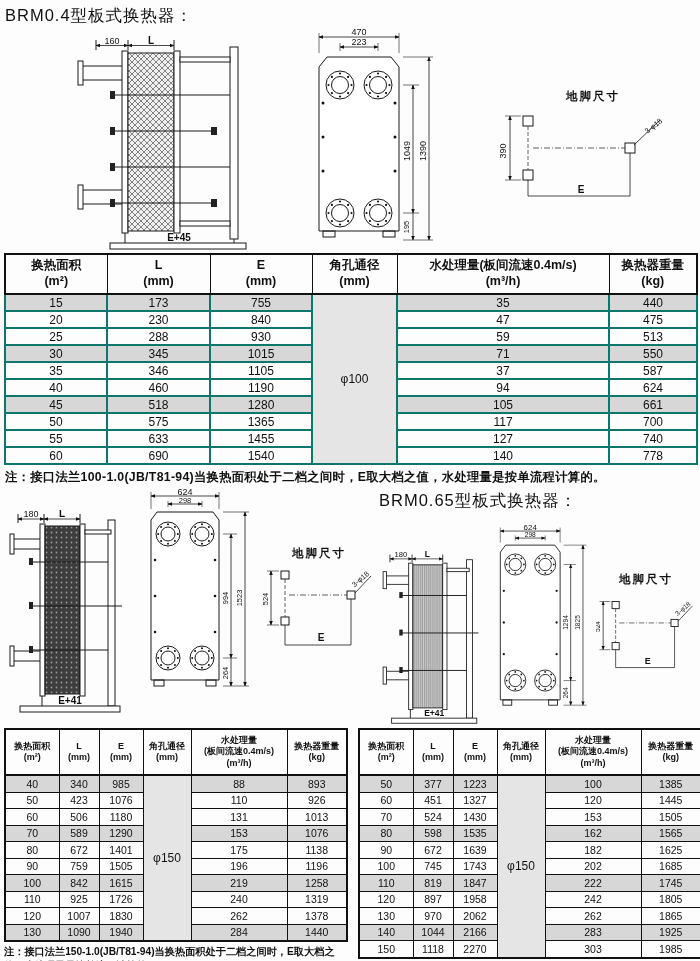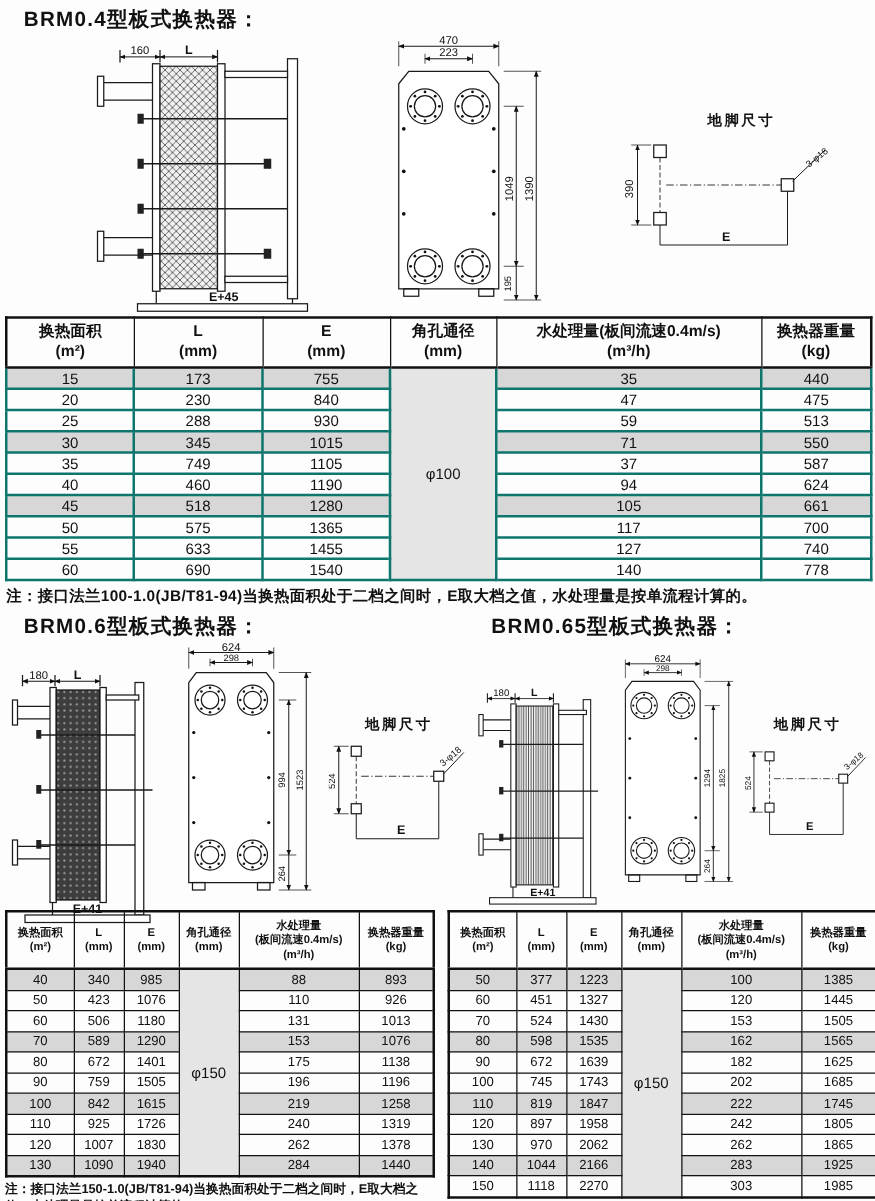--- a/index.html
+++ b/index.html
@@ -1,18 +1,18 @@
 <!DOCTYPE html>
 <html><head>
 <meta charset="utf-8">
 <style>
   html,body{margin:0;padding:0;background:#fff;}
   body{font-family:"Liberation Sans","DejaVu Sans",sans-serif;color:#111;}
   .page{width:700px;height:961px;box-sizing:border-box;padding:3px 4px 0 4px;background:#fdfdfd;position:relative;overflow:hidden;}
-  .sec-title{font-size:16.5px;font-weight:bold;margin:2px 0 0 15px;letter-spacing:1px;}
+  .sec-title{font-size:16.5px;font-weight:normal;margin:2px 0 0 1px;letter-spacing:1px;}
   
   .drawings{display:flex;align-items:flex-start;}
   .drawings1{height:222px;}
   .drawings1 .sv-side{margin:8px 0 0 62px;}
   .drawings1 .sv-front{margin:0 0 0 38px;}
   .drawings1 .found-block{margin-left:56px;padding-top:62px;width:192px;}
   .drawings2{height:212px;}
   .found-block{text-align:left;}
   .found-title{font-size:11.5px;font-weight:bold;letter-spacing:2px;text-align:center;margin-bottom:2px;}
   svg{display:block;}
@@ -252,21 +252,21 @@
         </tr>
         <tr class="shaded">
           <td>30</td>
           <td>345</td>
           <td>1015</td>
           <td>71</td>
           <td>550</td>
         </tr>
         <tr>
           <td>35</td>
-          <td>749</td>
+          <td>346</td>
           <td>1105</td>
           <td>37</td>
           <td>587</td>
         </tr>
         <tr>
           <td>40</td>
           <td>460</td>
           <td>1190</td>
           <td>94</td>
           <td>624</td>
@@ -298,21 +298,20 @@
           <td>1540</td>
           <td>140</td>
           <td>778</td>
         </tr>
       </tbody>
   </table>
   <p class="note">注：接口法兰100-1.0(JB/T81-94)当换热面积处于二档之间时，E取大档之值，水处理量是按单流程计算的。</p>
 
   <div class="two-col">
     <div class="half-draw-l">
-      <h2 class="sec-title">BRM0.6型板式换热器：</h2>
       <div class="drawings drawings2">
         <svg width="125" height="205" viewBox="0 0 125 205" style="margin-top:22px">
           <g stroke="#1a1a1a" fill="none" stroke-width="1">
             <line x1="14" y1="4" x2="14" y2="13"></line>
               <line x1="40" y1="4" x2="40" y2="13"></line>
               <line x1="76" y1="4" x2="76" y2="13"></line>
             <line x1="14" y1="9" x2="40" y2="9" stroke-width="0.8" marker-start="url(#arr)" marker-end="url(#arr)"></line>
             <line x1="40" y1="9" x2="76" y2="9" stroke-width="0.8" marker-start="url(#arr)" marker-end="url(#arr)"></line>
             <rect x="36" y="14" width="5" height="172" fill="#fff"></rect>
             <rect x="41" y="16" width="35" height="168" fill="url(#dots)"></rect>

